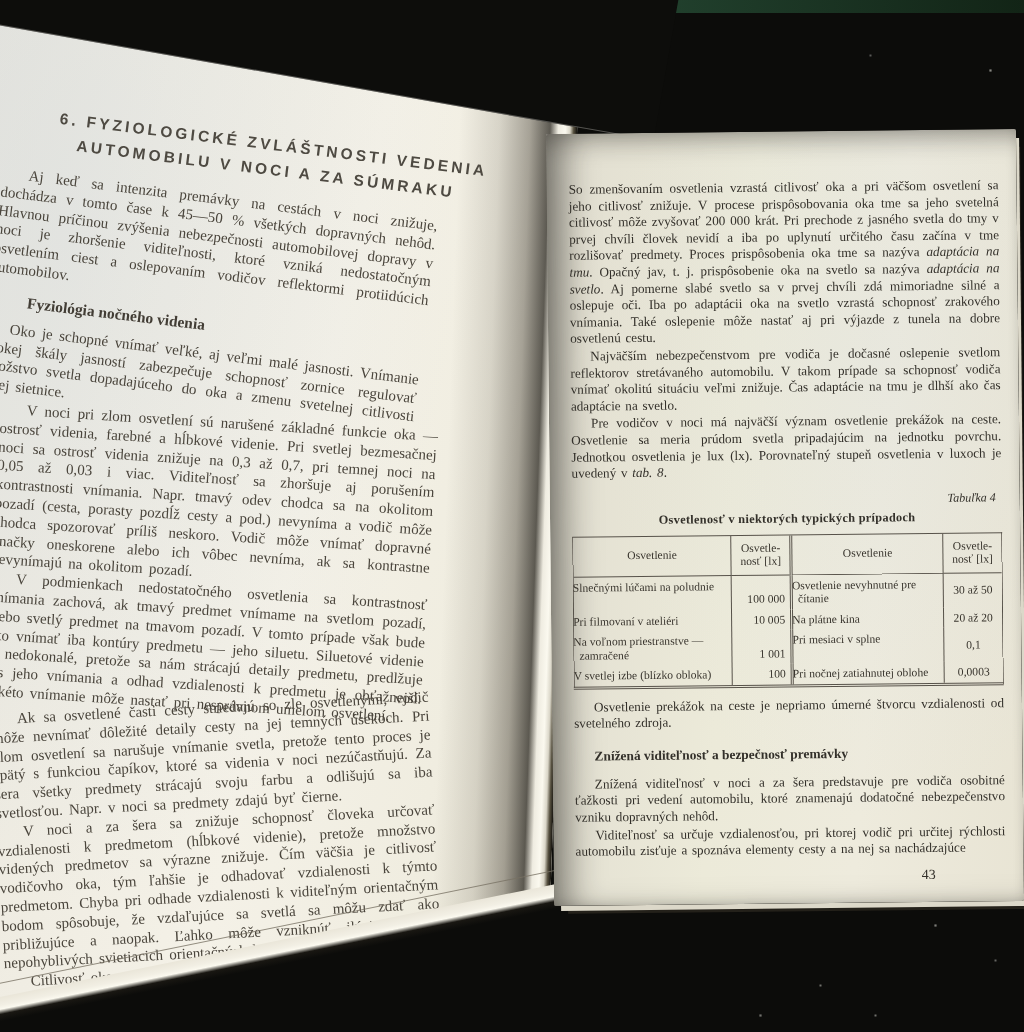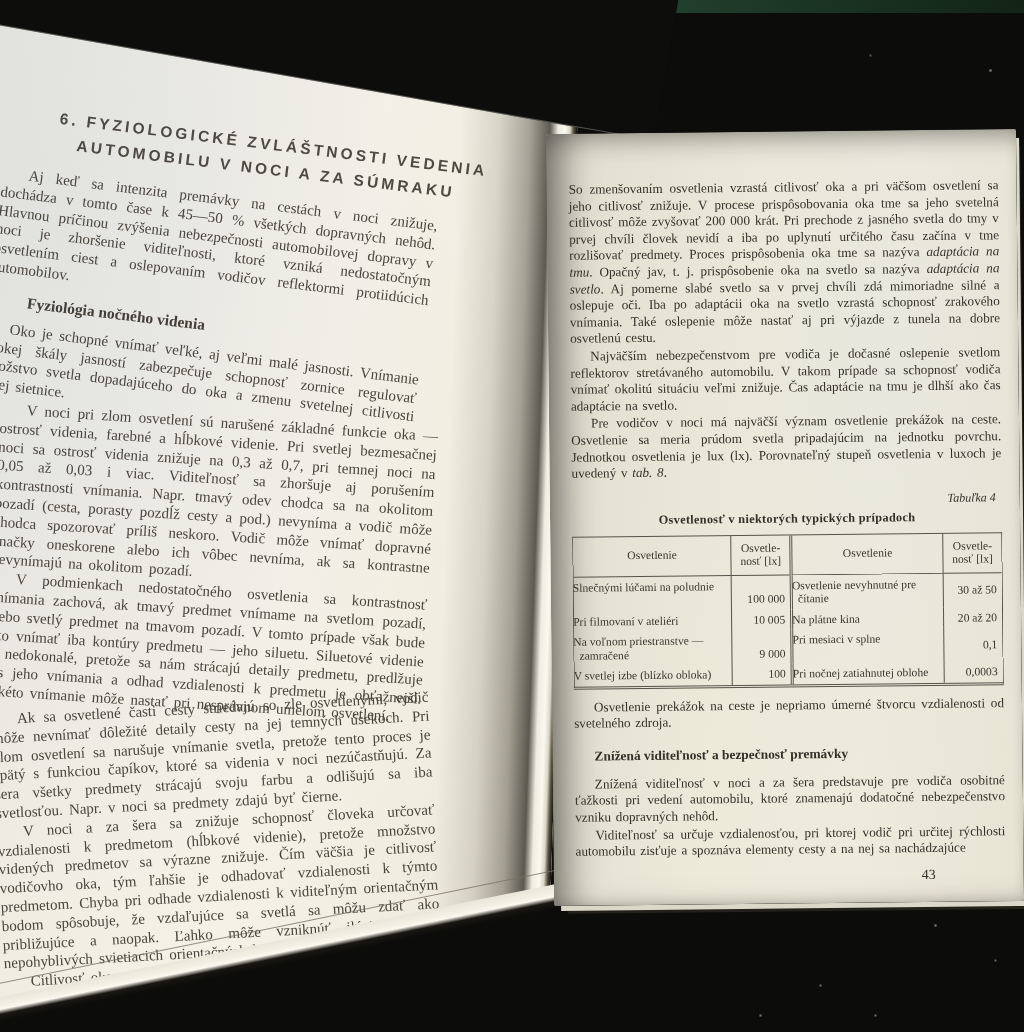--- a/index.html
+++ b/index.html
@@ -80,21 +80,21 @@
   table.ill{width:100%;border-collapse:separate;border-spacing:0;font-size:11.6px;
     line-height:13.5px;color:#38342d;border:1px solid #57524a;border-bottom:3px double #57524a;
     margin-bottom:10px;}
   table.ill th{font-weight:400;text-align:center;vertical-align:middle;
     padding:6px 3px;border-bottom:1px solid #57524a;}
   table.ill td{padding:4px 5px 3px 5px;}
   table.ill .sep-r{border-right:1px solid #57524a;}
   table.ill .dbl-l{border-left:3px double #57524a;}
   td.lbl{text-align:left;vertical-align:top;padding-left:13px;text-indent:-6px;}
   td.val1{text-align:right;vertical-align:bottom;padding-right:7px;white-space:nowrap;}
-  td.val2{text-align:right;vertical-align:middle;white-space:nowrap;}
+  td.val2{text-align:center;vertical-align:middle;white-space:nowrap;}
   .rp-sub{font-size:13.4px;font-weight:700;margin:16px 0 12px 0;text-indent:20px;}
   .rp-num{font-size:14px;text-align:right;padding-right:70px;margin-top:10px;}
   i{font-style:italic;}
 </style>
 </head>
 <body>
 
 <div class="photo">
   <div class="top-strip"></div>
   <div class="specks"></div>
@@ -157,21 +157,21 @@
             <td class="val2">30 až 50</td>
           </tr>
           <tr>
             <td class="lbl sep-r">Pri filmovaní v ateliéri</td>
             <td class="val1">10 005</td>
             <td class="lbl dbl-l sep-r">Na plátne kina</td>
             <td class="val2">20 až 20</td>
           </tr>
           <tr>
             <td class="lbl sep-r">Na voľnom priestranstve — zamračené</td>
-            <td class="val1">9 000</td>
+            <td class="val1">1 001</td>
             <td class="lbl dbl-l sep-r">Pri mesiaci v splne</td>
             <td class="val2">0,1</td>
           </tr>
           <tr>
             <td class="lbl sep-r">V svetlej izbe (blízko obloka)</td>
             <td class="val1">100</td>
             <td class="lbl dbl-l sep-r">Pri nočnej zatiahnutej oblohe</td>
             <td class="val2">0,0003</td>
           </tr>
         </tbody>

